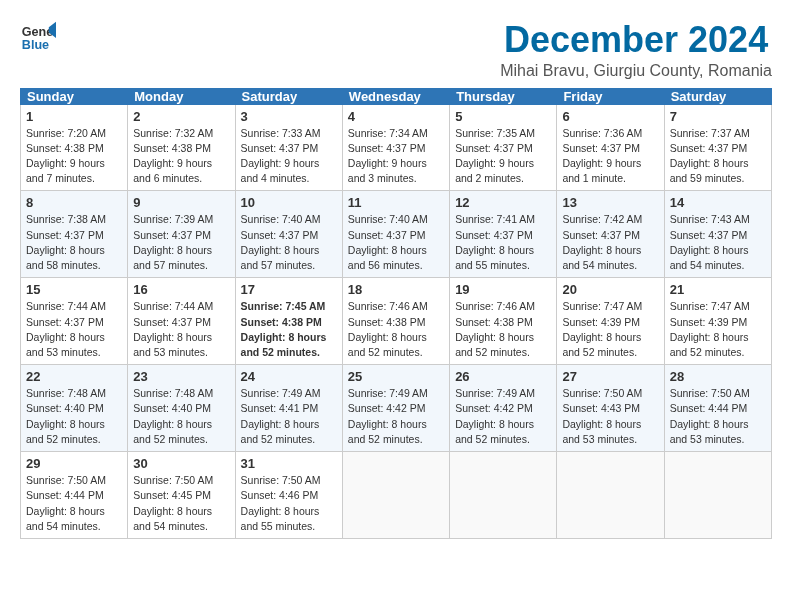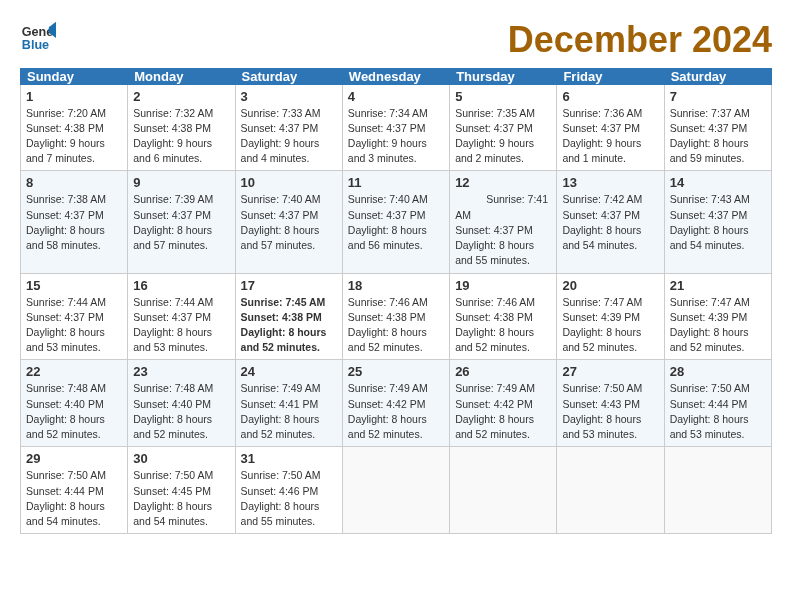--- a/index.html
+++ b/index.html
@@ -24,21 +24,21 @@
     .logo-icon {
       width: 36px;
       height: 36px;
     }
     .title-block {
       text-align: right;
     }
     .main-title {
       font-size: 36px;
       font-weight: bold;
-      color: #a16207;
+      color: #0369a1;
       line-height: 1.1;
       text-align: center;
     }
     .subtitle {
       font-size: 16px;
       color: #555;
       margin-top: 2px;
     }
     .calendar {
       width: 100%;
@@ -92,20 +92,21 @@
   <div class="header-top">
     <div class="logo">
       <svg class="logo-icon" viewBox="0 0 40 40">
         <text x="2" y="18" font-size="14" font-weight="bold" fill="#333" font-family="Arial">General</text>
         <text x="2" y="32" font-size="14" font-weight="bold" fill="#1a6faf" font-family="Arial">Blue</text>
         <polygon points="32,8 40,2 40,20 32,14" fill="#1a6faf"></polygon>
       </svg>
     </div>
     <div class="title-block">
       <div class="main-title">December 2024</div>
+      <div class="subtitle">Mihai Bravu, Giurgiu County, Romania</div>
     </div>
   </div>
 
   <table class="calendar">
     <thead>
       <tr>
       <th>Sunday</th>
           <th>Monday</th>
           <th>Saturday</th>
           <th>Wednesday</th>
@@ -144,21 +145,21 @@
 Daylight: 8 hours and 58 minutes.</span></td>
           <td><span class="day-num">9</span><span class="day-detail" style="white-space: pre-line;">Sunrise: 7:39 AM
 Sunset: 4:37 PM
 Daylight: 8 hours and 57 minutes.</span></td>
           <td><span class="day-num">10</span><span class="day-detail" style="white-space: pre-line;">Sunrise: 7:40 AM
 Sunset: 4:37 PM
 Daylight: 8 hours and 57 minutes.</span></td>
           <td><span class="day-num">11</span><span class="day-detail" style="white-space: pre-line;">Sunrise: 7:40 AM
 Sunset: 4:37 PM
 Daylight: 8 hours and 56 minutes.</span></td>
-          <td><span class="day-num">12</span><span class="day-detail" style="white-space: pre-line; margin-left: 31px;">Sunrise: 7:41 AM
+          <td><span class="day-num">12</span><span class="day-detail" style="white-space: pre-line;">Sunrise: 7:41 AM
 Sunset: 4:37 PM
 Daylight: 8 hours and 55 minutes.</span></td>
           <td><span class="day-num">13</span><span class="day-detail" style="white-space: pre-line;">Sunrise: 7:42 AM
 Sunset: 4:37 PM
 Daylight: 8 hours and 54 minutes.</span></td>
           <td><span class="day-num">14</span><span class="day-detail" style="white-space: pre-line;">Sunrise: 7:43 AM
 Sunset: 4:37 PM
 Daylight: 8 hours and 54 minutes.</span></td>
         </tr>
         <tr>

